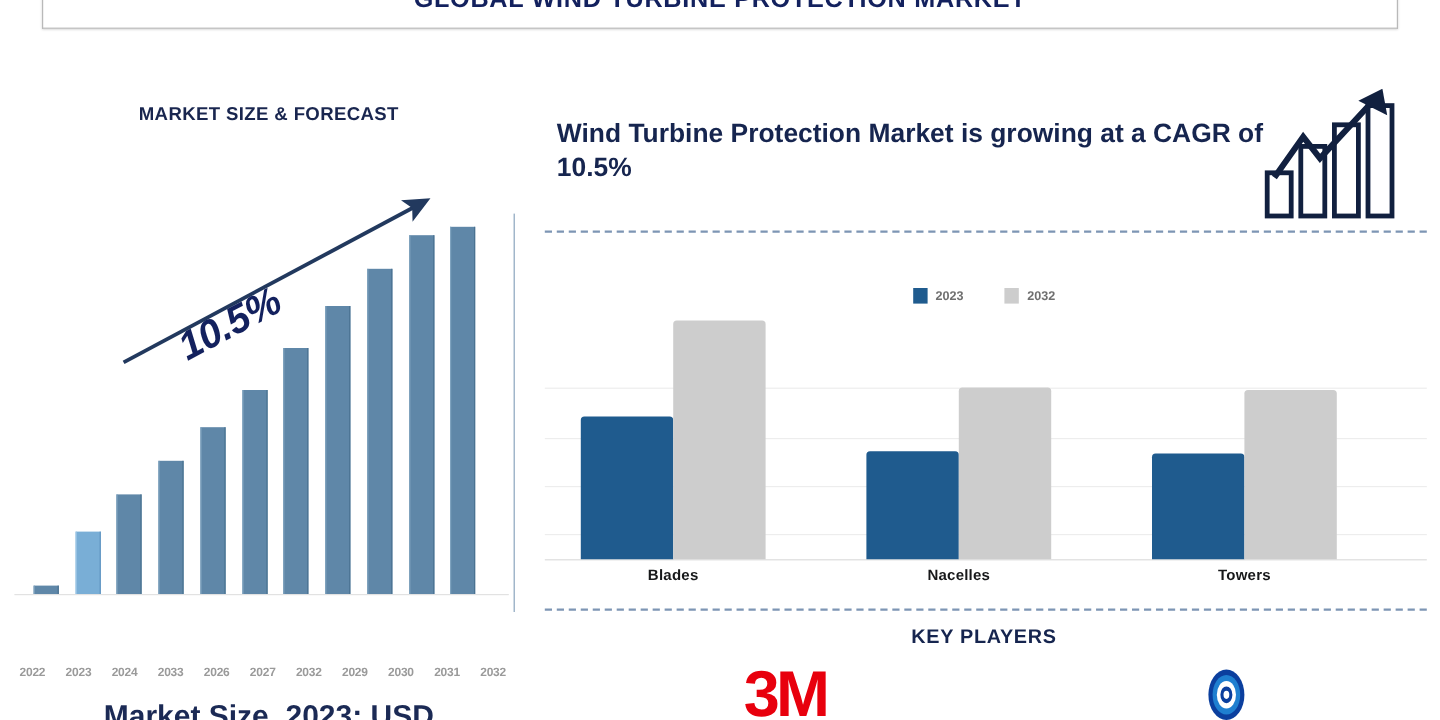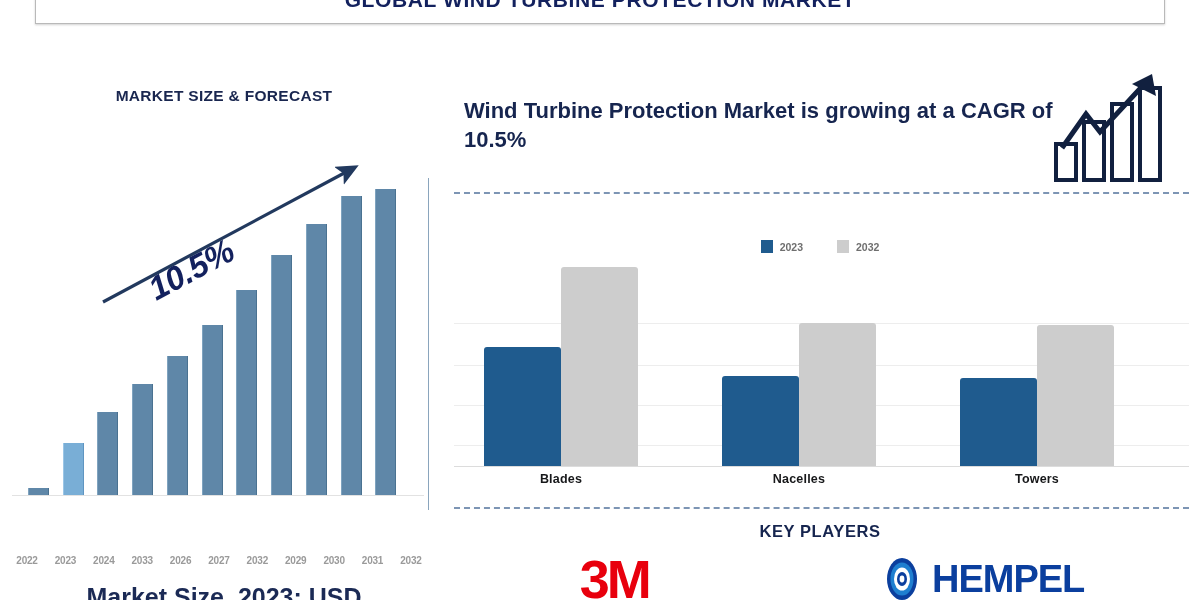--- a/index.html
+++ b/index.html
@@ -418,16 +418,15 @@
   <div id="logos">
     <div id="logo-3m">3M</div>
     <div id="logo-hempel">
       <svg width="44" height="44" viewBox="0 0 44 44">
         <ellipse cx="22" cy="22" rx="15" ry="21" fill="#0b3f9e"></ellipse>
         <ellipse cx="22" cy="22" rx="11.5" ry="16.5" fill="#1f7fd0"></ellipse>
         <ellipse cx="22" cy="22" rx="8" ry="11.5" fill="#ffffff"></ellipse>
         <ellipse cx="22" cy="22" rx="5" ry="7" fill="#0b3f9e"></ellipse>
         <ellipse cx="22" cy="22" rx="2.4" ry="3.4" fill="#ffffff"></ellipse>
       </svg>
-      <span id="logo-hempel-text">HEMPEL</span>
     </div>
   </div>
 </div>
 
 </body></html>

